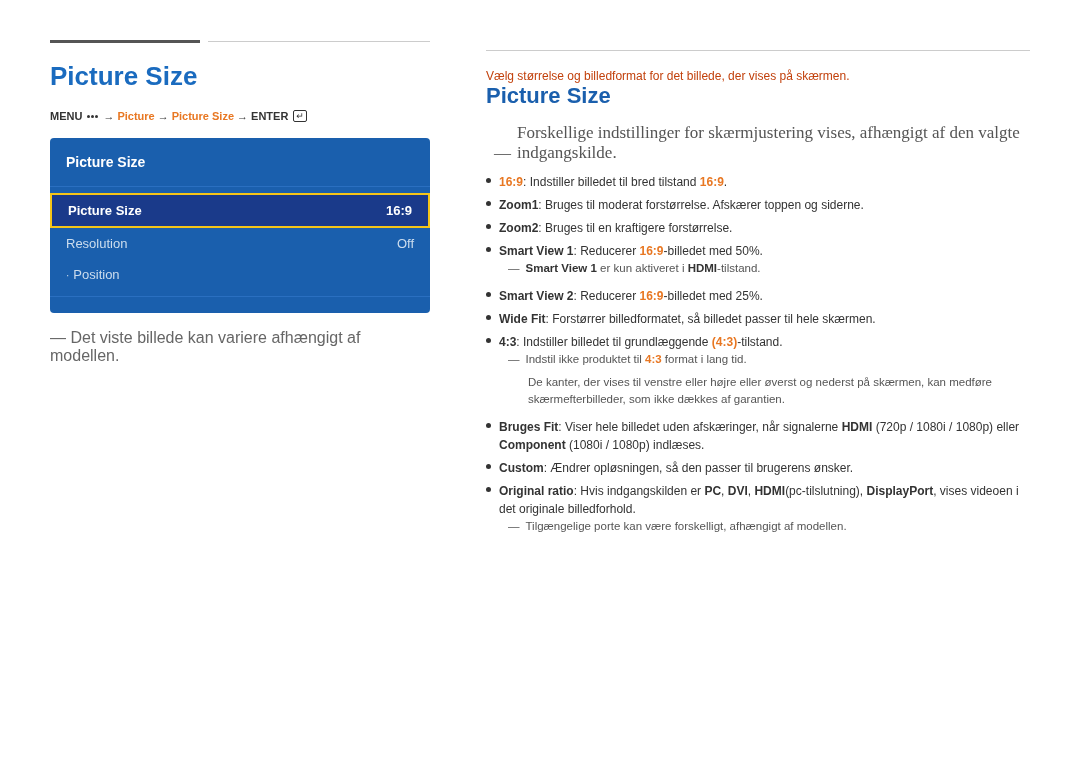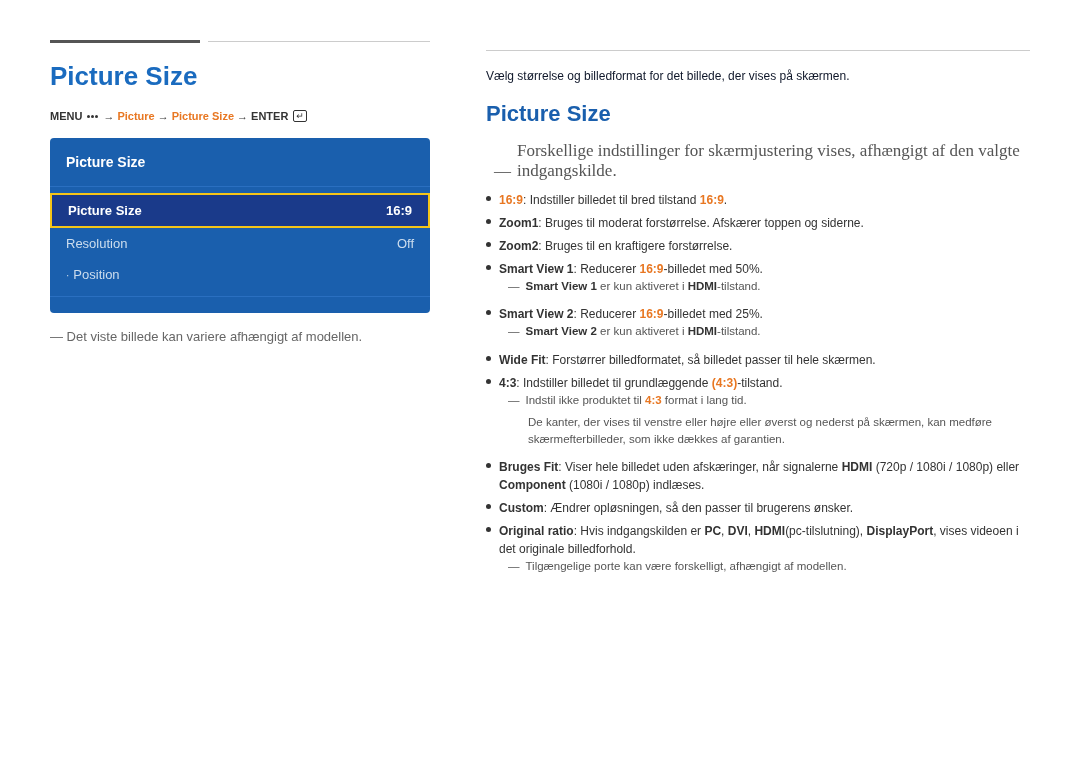--- a/index.html
+++ b/index.html
@@ -113,21 +113,21 @@
       color: #cde;
     }
 
     .menu-divider {
       height: 1px;
       background: #2a6fc0;
       margin: 6px 0;
     }
 
     .note-text {
-      font-size: 13px;
+      font-size: 16px;
       color: #666;
       margin-top: 4px;
     }
 
     
     .right-column {
       flex: 1;
       padding-top: 0;
     }
 
@@ -138,22 +138,21 @@
 
     .right-top-line {
       flex: 1;
       height: 1px;
       background: #ccc;
       margin-top: 10px;
     }
 
     .right-intro {
       font-size: 12px;
-      color: #0f172a;
-      margin-bottom: 18px;
+      color: #c2410c;
     }
 
     .right-title {
       font-size: 22px;
       font-weight: bold;
       color: #1a5fad;
       margin-bottom: 14px;
     }
 
     .section-note {
@@ -337,23 +336,20 @@
         </div>
       </li>
 
       <li style="flex-direction:column; align-items:flex-start;">
         <div style="display:flex; align-items:flex-start;">
           <span class="bullet-dot"></span>
           <span>
             <span class="bold-black">Smart View 2</span><span>: Reducerer </span><span class="bold-orange">16:9</span><span>-billedet med 25%.</span>
           </span>
         </div>
-        <div class="sub-note">
-          <span><span class="bold-black">Smart View 2</span> er kun aktiveret i <span class="bold-black">HDMI</span>-tilstand.</span>
-        </div>
       </li>
 
       <li>
         <span class="bullet-dot"></span>
         <span>
           <span class="bold-black">Wide Fit</span><span>: Forstørrer billedformatet, så billedet passer til hele skærmen.</span>
         </span>
       </li>
 
       <li style="flex-direction:column; align-items:flex-start;">

